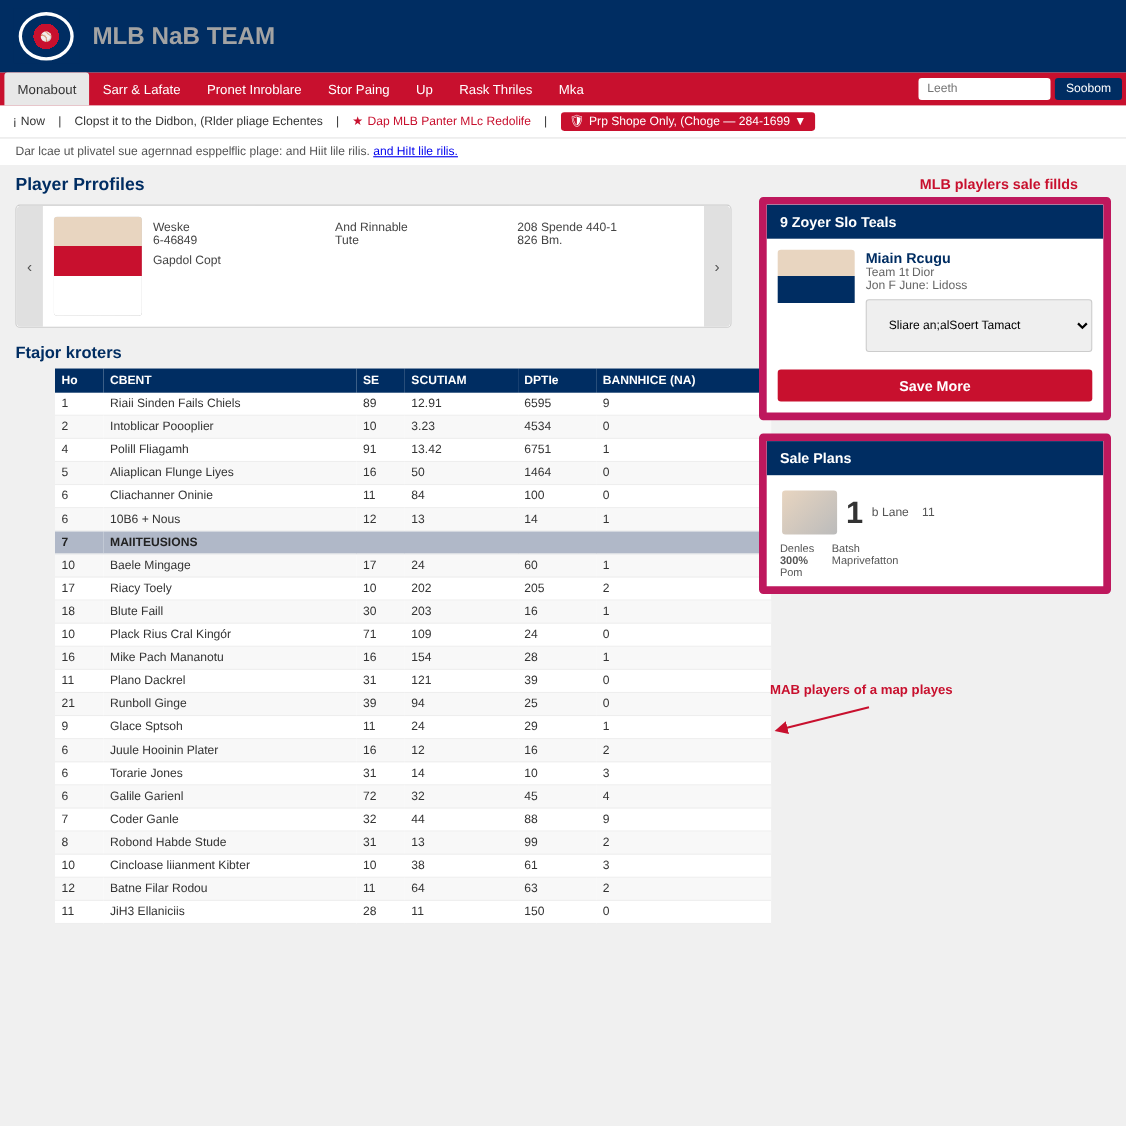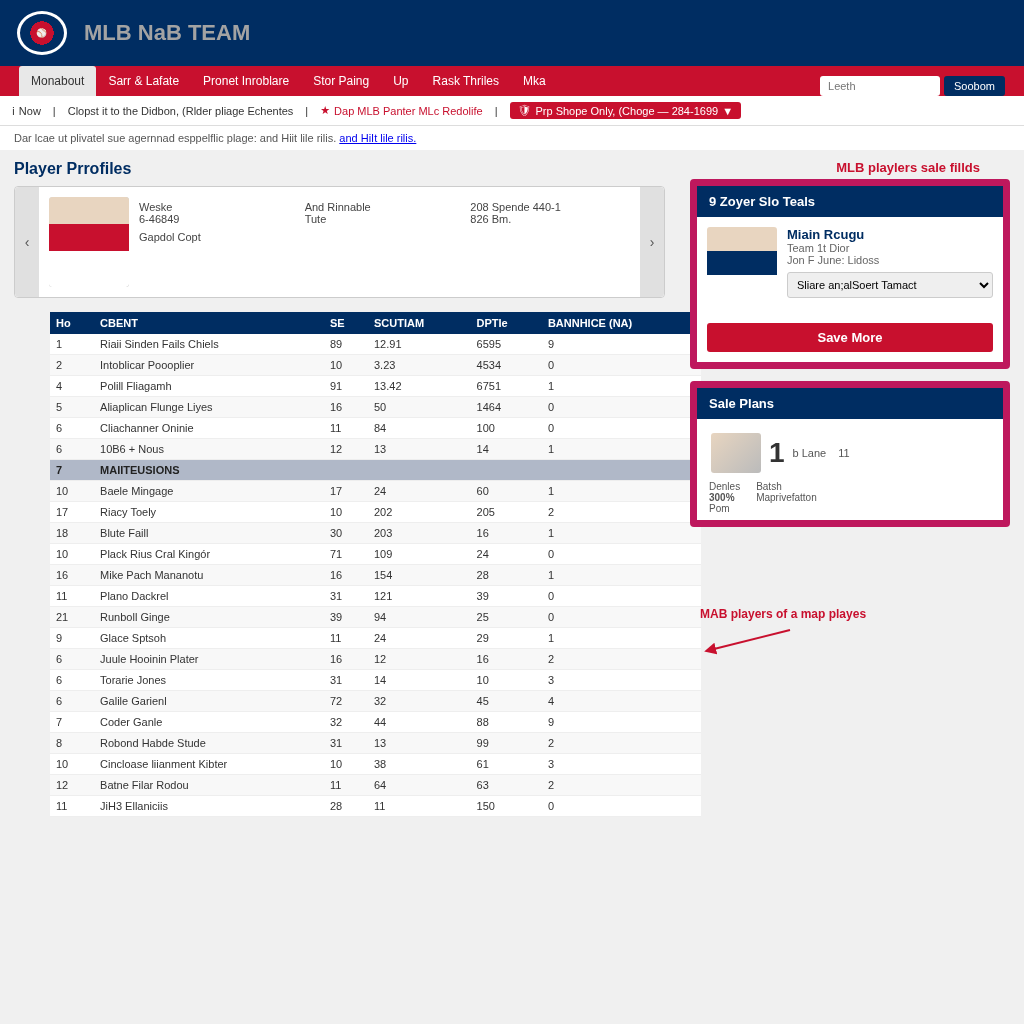--- a/index.html
+++ b/index.html
@@ -5,21 +5,21 @@
     * { box-sizing: border-box; margin: 0; padding: 0; }
     body { font-family: Arial, sans-serif; font-size: 12px; background: #f0f0f0; color: #333; }
     
     
     .header { background: #002d62; padding: 8px 12px; display: flex; align-items: center; }
     .mlb-logo { width: 60px; height: 50px; background: #002d62; display: flex; align-items: center; justify-content: center; margin-right: 12px; }
     .mlb-logo-inner { width: 50px; height: 44px; background: radial-gradient(circle, #c8102e 40%, #002d62 40%); border-radius: 50%; border: 3px solid white; display: flex; align-items: center; justify-content: center; color: white; font-weight: bold; font-size: 9px; }
     .header-title { color: #a3a3a3; font-size: 22px; font-weight: bold; }
     
     
-    .nav { background: #c8102e; display: flex; align-items: flex-end; padding: 0 19px; }
+    .nav { background: #c8102e; display: flex; align-items: center; padding: 0 4px; }
     .nav-item { color: white; padding: 8px 12px; font-size: 12px; cursor: pointer; white-space: nowrap; }
     .nav-item:first-child { background: #e8e8e8; color: #333; border-radius: 3px 3px 0 0; }
     .nav-search { margin-left: auto; display: flex; gap: 4px; }
     .nav-search input { padding: 4px 8px; border: none; border-radius: 3px; font-size: 11px; width: 120px; }
     .nav-search button { background: #002d62; color: white; border: none; padding: 4px 10px; border-radius: 3px; cursor: pointer; font-size: 11px; }
     
     
     .breadcrumb-bar { background: white; border-bottom: 1px solid #ddd; display: flex; align-items: center; padding: 6px 12px; gap: 12px; font-size: 11px; }
     .breadcrumb-item { display: flex; align-items: center; gap: 4px; }
     .breadcrumb-item.star { color: #c8102e; }
@@ -58,21 +58,21 @@
     
     .sidebar-card { border: 7px solid #be185d; border-radius: 4px; background: white; margin-bottom: 12px; overflow: hidden; }
     .sidebar-card-header { background: #002d62; color: white; padding: 8px 12px; font-size: 13px; font-weight: bold; }
     .sidebar-card-body { padding: 10px; }
     
     .sidebar-player { display: flex; gap: 10px; margin-bottom: 8px; }
     .sidebar-player-photo { width: 70px; height: 80px; background: linear-gradient(180deg, #e8d5c0 30%, #002d62 30%, #002d62 60%, white 60%); border-radius: 3px; flex-shrink: 0; }
     .sidebar-player-info { flex: 1; }
     .sidebar-player-name { font-size: 13px; font-weight: bold; color: #002d62; }
     .sidebar-player-sub { font-size: 11px; color: #666; }
-    .sidebar-select { width: 100%; padding: 5px; border: 1px solid #ccc; border-radius: 3px; font-size: 11px; margin-top: 6px; }
+    .sidebar-select { width: 100%; padding: 16px; border: 1px solid #ccc; border-radius: 3px; font-size: 11px; margin-top: 6px; }
     .save-btn { background: #c8102e; color: white; border: none; padding: 7px 20px; border-radius: 3px; cursor: pointer; font-size: 13px; font-weight: bold; width: 100%; margin-top: 8px; }
     
     
     .sale-plans-content { display: flex; gap: 8px; padding: 8px; align-items: center; }
     .sale-plan-num { font-size: 28px; font-weight: bold; color: #333; }
     .sale-plan-row { display: flex; gap: 12px; font-size: 10px; color: #555; }
     .sale-plan-image { width: 50px; height: 40px; background: linear-gradient(135deg, #e8d5c0, #bbb); border-radius: 3px; }
     .ann-label { color: #c8102e; font-size: 12px; font-weight: bold; }
 
     .full-page { position: relative; }
@@ -164,20 +164,21 @@
                   <div>Gapdol Copt</div>
                 </div>
               </div>
             </div>
           </div>
           <button class="card-nav-btn">›</button>
         </div>
       </div>
 
       <div>
+        <div class="roster-title">Ftajor kroters</div>
 
         <table class="roster-table">
           <thead>
             <tr>
               <th>Ho</th>
               <th>CBENT</th>
               <th>SE</th>
               <th>SCUTIAM</th>
               <th>DPTIe</th>
               <th>BANNHICE (NA)</th>

